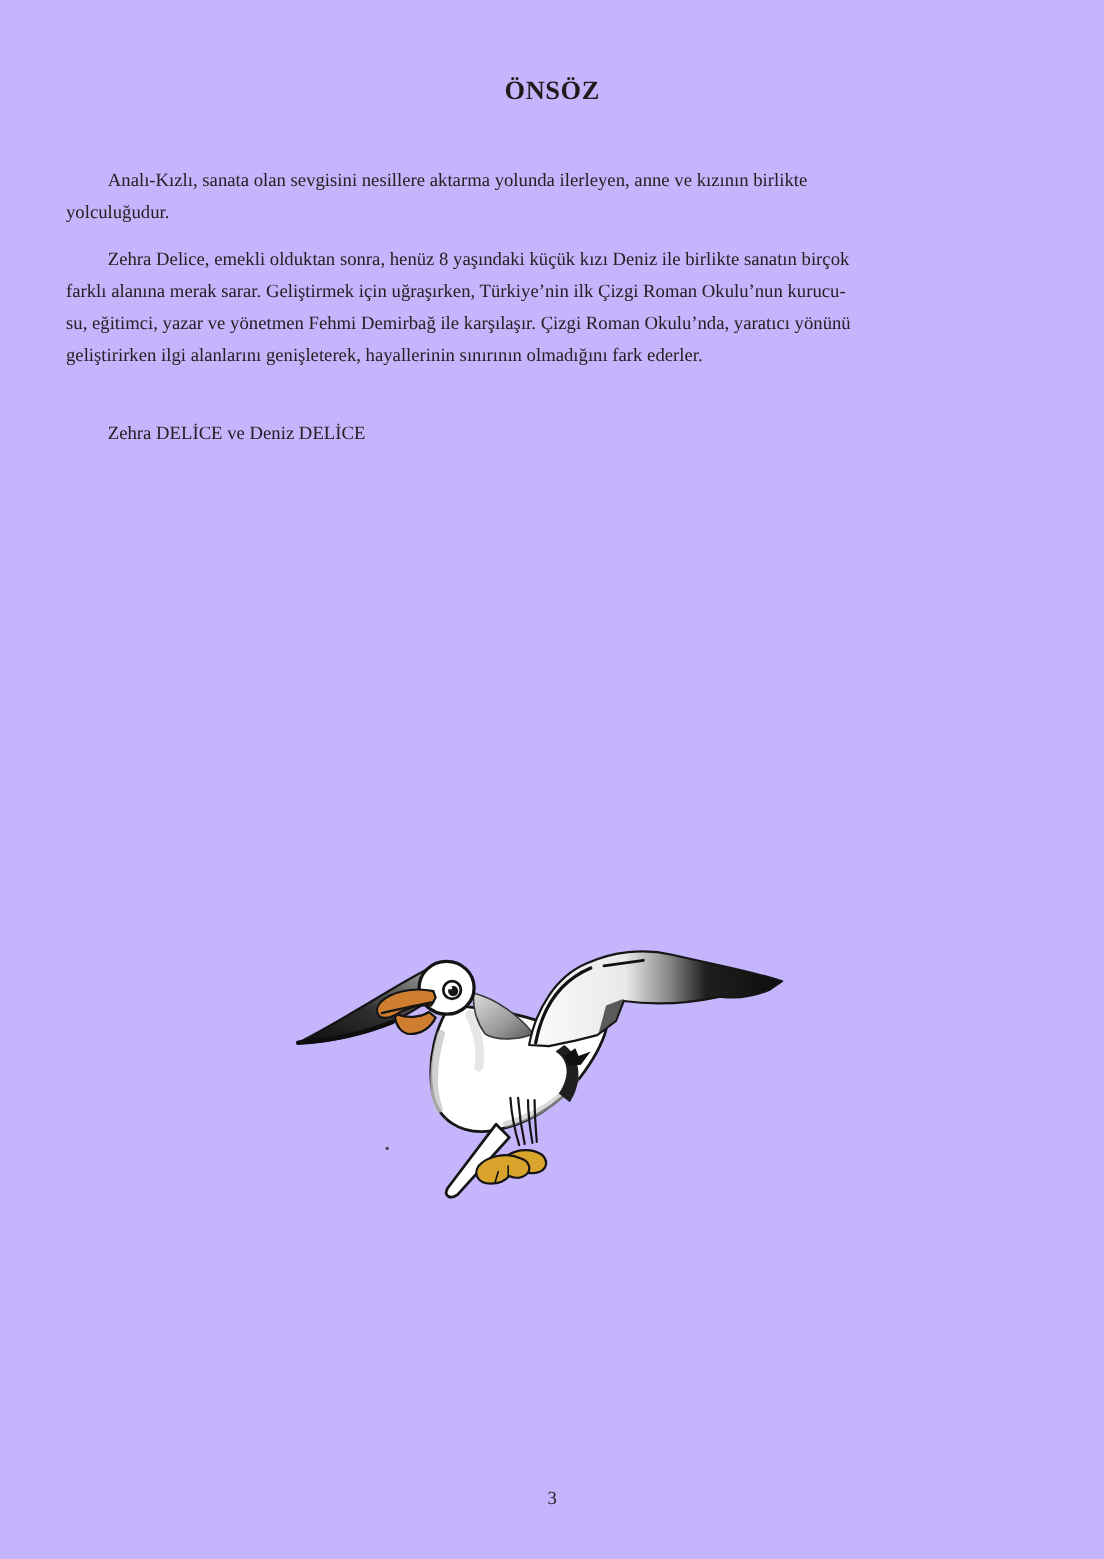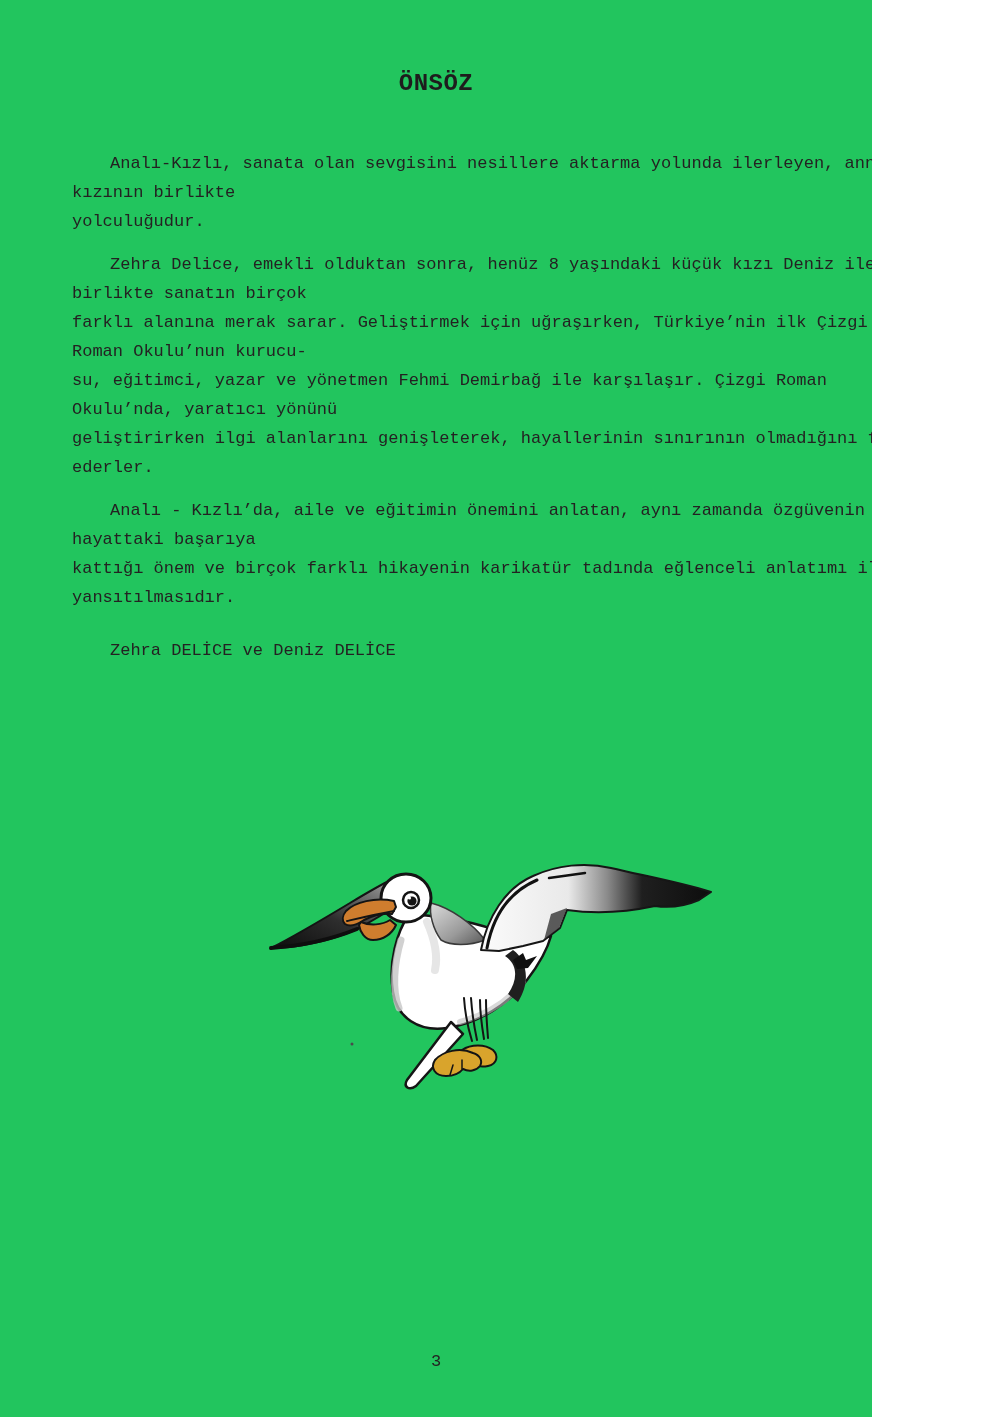--- a/index.html
+++ b/index.html
@@ -1,48 +1,48 @@
 <!DOCTYPE html>
 <html><head>
 <meta charset="utf-8">
 <style>
   html, body { margin: 0; padding: 0; background: #ffffff; }
   .sheet {
     position: relative;
-    width: 872px;
+    width: 1004px;
     height: 1417px;
-    background: #22c55e;
+    background: #c4b5fd;
     overflow: hidden;
-    font-family: Liberation Mono, monospace;
+    font-family: Liberation Serif, serif;
     color: #242122;
   }
   .title {
     position: absolute;
     top: 70px; left: 0; right: 0;
     margin: 0;
     text-align: center;
     font-size: 24px;
     font-weight: 700;
     letter-spacing: 0.5px;
     color: #1e1c1d;
   }
   .content {
     position: absolute;
-    top: 149px; left: 72px;
+    top: 149px; left: 60px;
     width: 856px;
     font-size: 17px;
     line-height: 29px;
     text-align: left;
   }
   .content p {
     margin: 0 0 14px 0;
     text-indent: 38px;
     white-space: pre-line;
   }
-  .content p.signature { margin-top: 24px; }
+  .content p.signature { margin-top: 42px; }
   .pagenum {
     position: absolute;
     top: 1352px; left: 0; right: 0;
     text-align: center;
     font-size: 17px;
   }
   .seagull {
     position: absolute;
     left: 255px; top: 848px;
     width: 470px; height: 250px;
@@ -55,22 +55,20 @@
 
   <h1 class="title">ÖNSÖZ</h1>
 
   <div class="content">
     <p>Analı-Kızlı, sanata olan sevgisini nesillere aktarma yolunda ilerleyen, anne ve kızının birlikte
 yolculuğudur.</p>
     <p>Zehra Delice, emekli olduktan sonra, henüz 8 yaşındaki küçük kızı Deniz ile birlikte sanatın birçok
 farklı alanına merak sarar. Geliştirmek için uğraşırken, Türkiye’nin ilk Çizgi Roman Okulu’nun kurucu-
 su, eğitimci, yazar ve yönetmen Fehmi Demirbağ ile karşılaşır. Çizgi Roman Okulu’nda, yaratıcı yönünü
 geliştirirken ilgi alanlarını genişleterek, hayallerinin sınırının olmadığını fark ederler.</p>
-    <p>Analı - Kızlı’da, aile ve eğitimin önemini anlatan, aynı zamanda özgüvenin hayattaki başarıya
-kattığı önem ve birçok farklı hikayenin karikatür tadında eğlenceli anlatımı ile yansıtılmasıdır.</p>
     <p class="signature">Zehra DELİCE ve Deniz DELİCE</p>
   </div>
 
   <svg class="seagull" viewBox="0 0 470 250" xmlns="http://www.w3.org/2000/svg" aria-hidden="true">
     <defs>
       <linearGradient id="gLeftWing" x1="0" y1="1" x2="1" y2="0">
         <stop offset="0" stop-color="#0c0c0c"></stop>
         <stop offset="0.45" stop-color="#2e2e2e"></stop>
         <stop offset="0.78" stop-color="#7a7a7a"></stop>
         <stop offset="1" stop-color="#b5b5b5"></stop>

